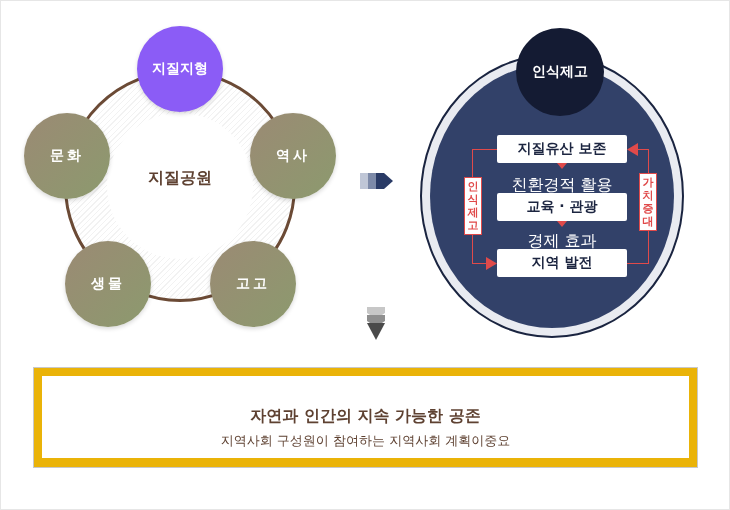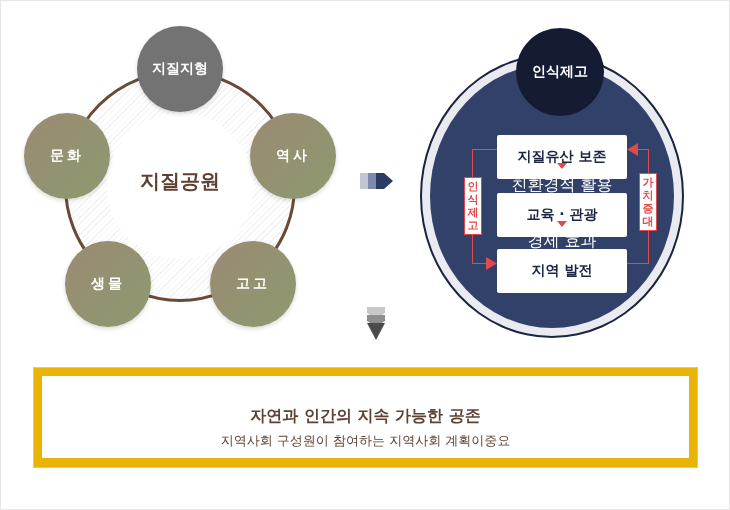--- a/index.html
+++ b/index.html
@@ -6,40 +6,40 @@
   html, body { width: 730px; height: 510px; background: #ffffff; overflow: hidden; }
   body { font-family: "DejaVu Sans", "Liberation Sans", sans-serif; position: relative; }
   .frame { position: absolute; left: 0; top: 0; width: 730px; height: 510px; border: 1px solid #e6e6e6; }
 
   
   .ring { position: absolute; left: 64px; top: 70px; width: 232px; height: 232px; border-radius: 50%;
           border: 3px solid #6b4a35;
           background: repeating-linear-gradient(135deg, #ffffff 0 3px, #f2f2f2 3px 4px); }
   .ring-inner { position: absolute; left: 40px; top: 40px; width: 146px; height: 146px; border-radius: 50%; background: #ffffff; }
   .center-label { position: absolute; left: 100px; top: 168px; width: 160px; text-align: center;
-                  font-size: 20px; font-weight: bold; color: #5e4131; }
+                  font-size: 16px; font-weight: bold; color: #5e4131; }
   .node { position: absolute; width: 86px; height: 86px; border-radius: 50%;
           background: linear-gradient(135deg, #9b8a74 0%, #8c9a6e 100%);
           color: #ffffff; font-weight: bold; font-size: 14px; display: flex; align-items: center; justify-content: center;
           letter-spacing: 3px; box-shadow: 0 2px 4px rgba(0,0,0,0.15); }
-  .node.top { background: #737373; letter-spacing: 0; }
+  .node.top { background: #8b5cf6; letter-spacing: 0; }
 
   
   .arrow-right { position: absolute; left: 360px; top: 172px; }
   .arrow-down { position: absolute; left: 366px; top: 307px; }
 
   
   .big-outer { position: absolute; left: 420px; top: 54px; width: 264px; height: 284px; border-radius: 50%;
                background: #e9ebf1; border: 2px solid #1a2440; }
   .big-inner { position: absolute; left: 430px; top: 64px; width: 244px; height: 264px; border-radius: 50%;
                background: #324169; }
   .cap { position: absolute; left: 516px; top: 28px; width: 88px; height: 88px; border-radius: 50%;
          background: #141b33; color: #fff; font-weight: bold; font-size: 14px;
          display: flex; align-items: center; justify-content: center; }
-  .box { position: absolute; left: 497px; width: 130px; height: 44px; background: #ffffff; border-radius: 2px;
+  .box { position: absolute; left: 497px; width: 130px; height: 28px; background: #ffffff; border-radius: 2px;
          color: #1c2540; font-weight: bold; font-size: 14px; display: flex; align-items: center; justify-content: center; text-align: right; }
   .step-label { position: absolute; left: 497px; width: 130px; text-align: center; color: #ffffff; font-size: 16px; font-weight: normal; }
   .tri-down { position: absolute; width: 0; height: 0; border-left: 5px solid transparent; border-right: 5px solid transparent; border-top: 6px solid #e04a4a; }
   .vtag { position: absolute; width: 18px; height: 58px; background: #ffffff; border: 1px solid #e04a4a;
           color: #e04a4a; font-size: 11px; font-weight: bold; line-height: 13px; text-align: center; padding-top: 2px; }
   .redline { position: absolute; background: #e04a4a; }
 
   
   .panel { position: absolute; left: 33px; top: 367px; width: 665px; height: 101px; background: #eab308; border: 1px solid #c8c8c8; }
   .panel-inner { position: absolute; left: 8px; top: 8px; right: 8px; bottom: 9px; background: #ffffff; }

